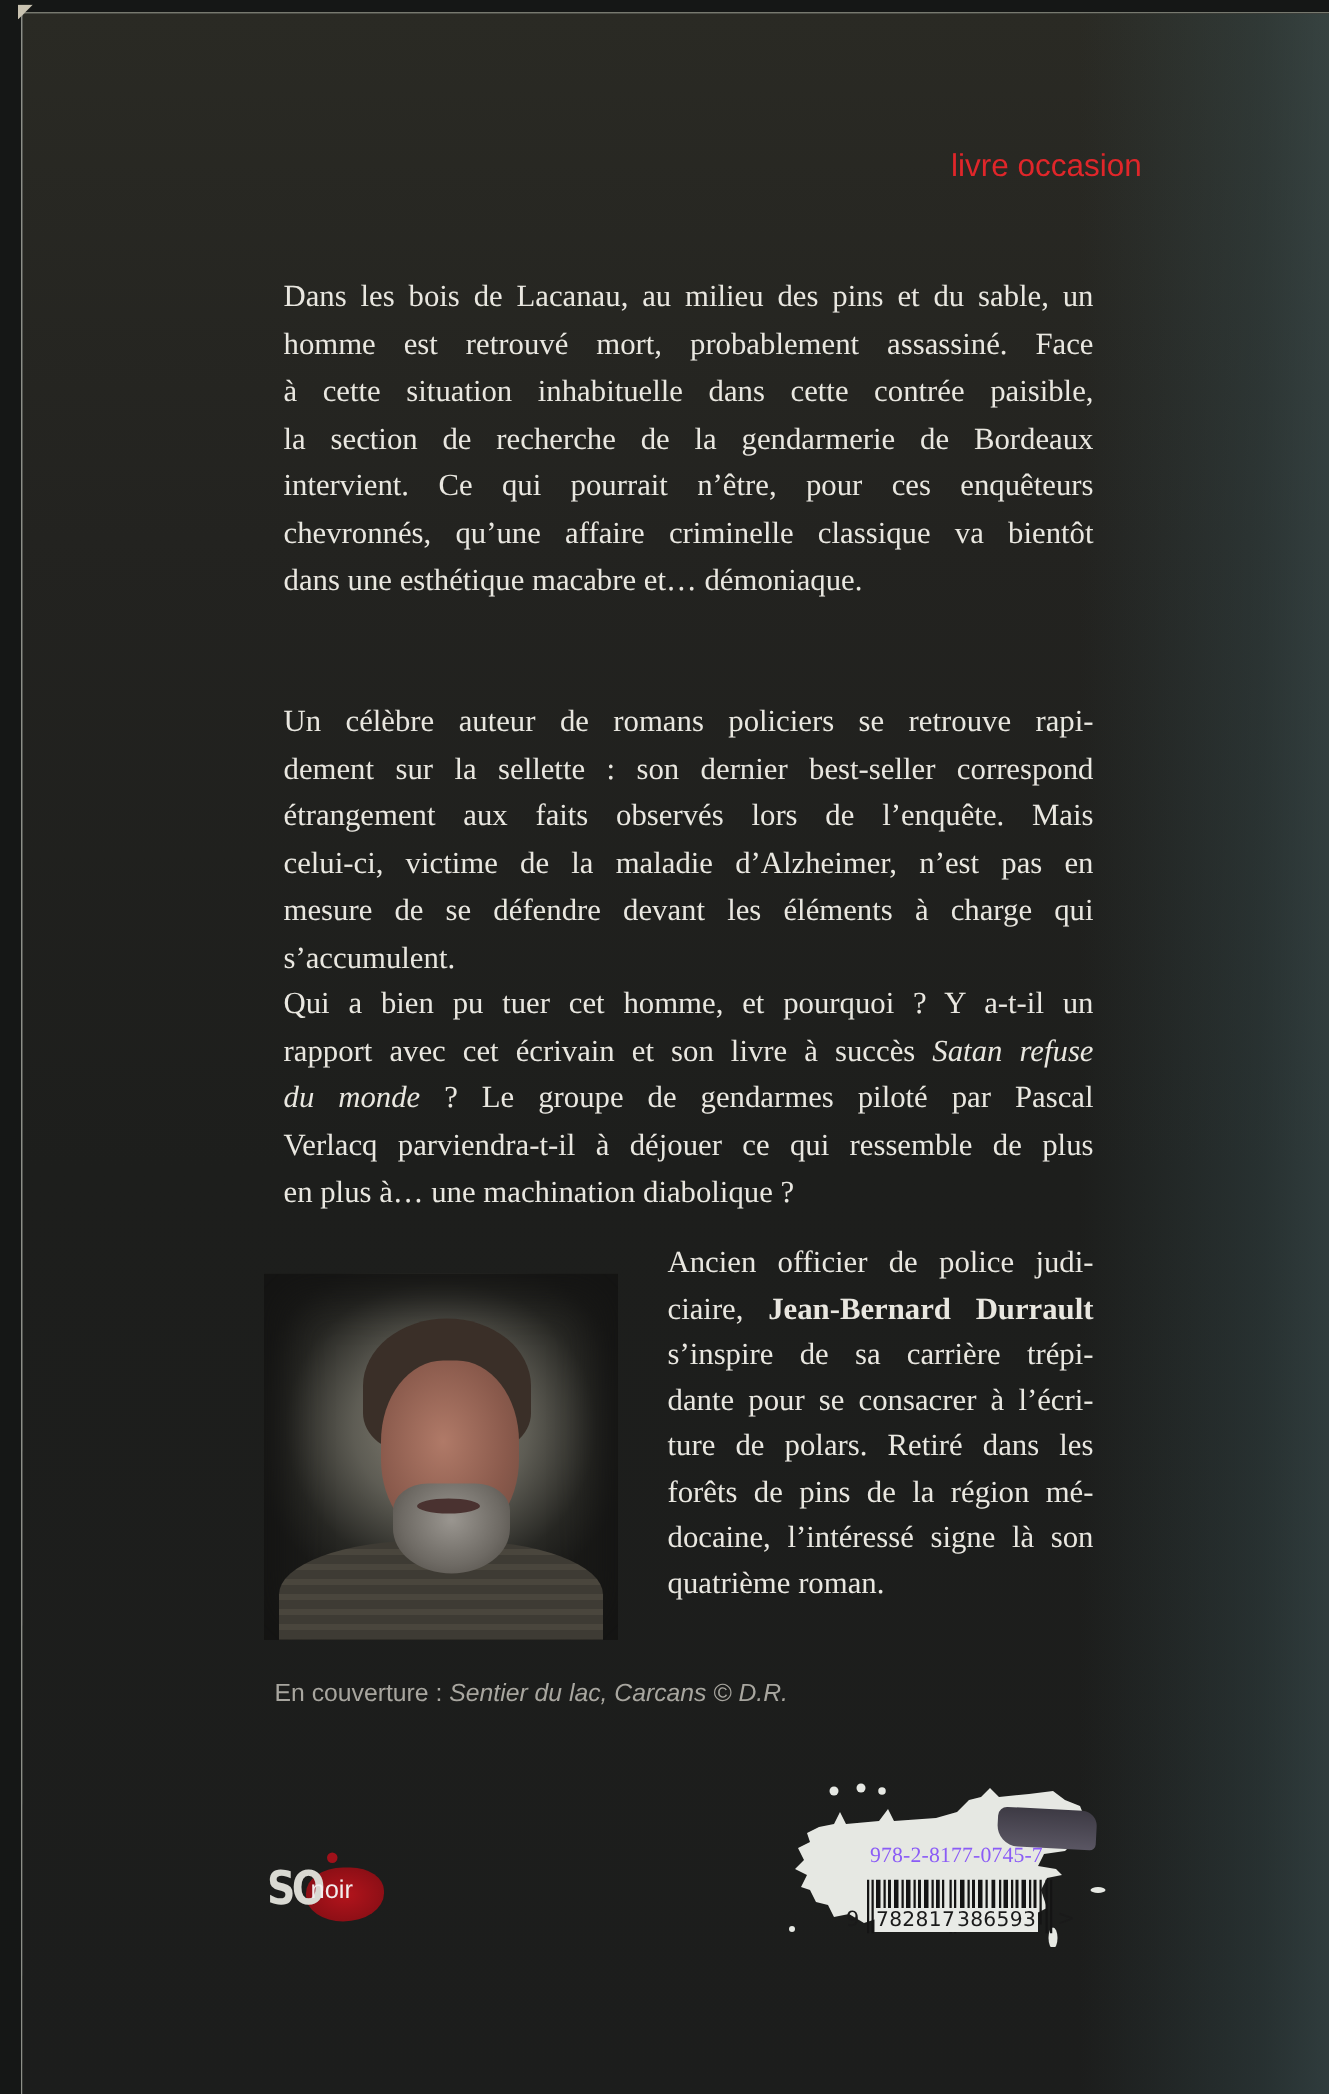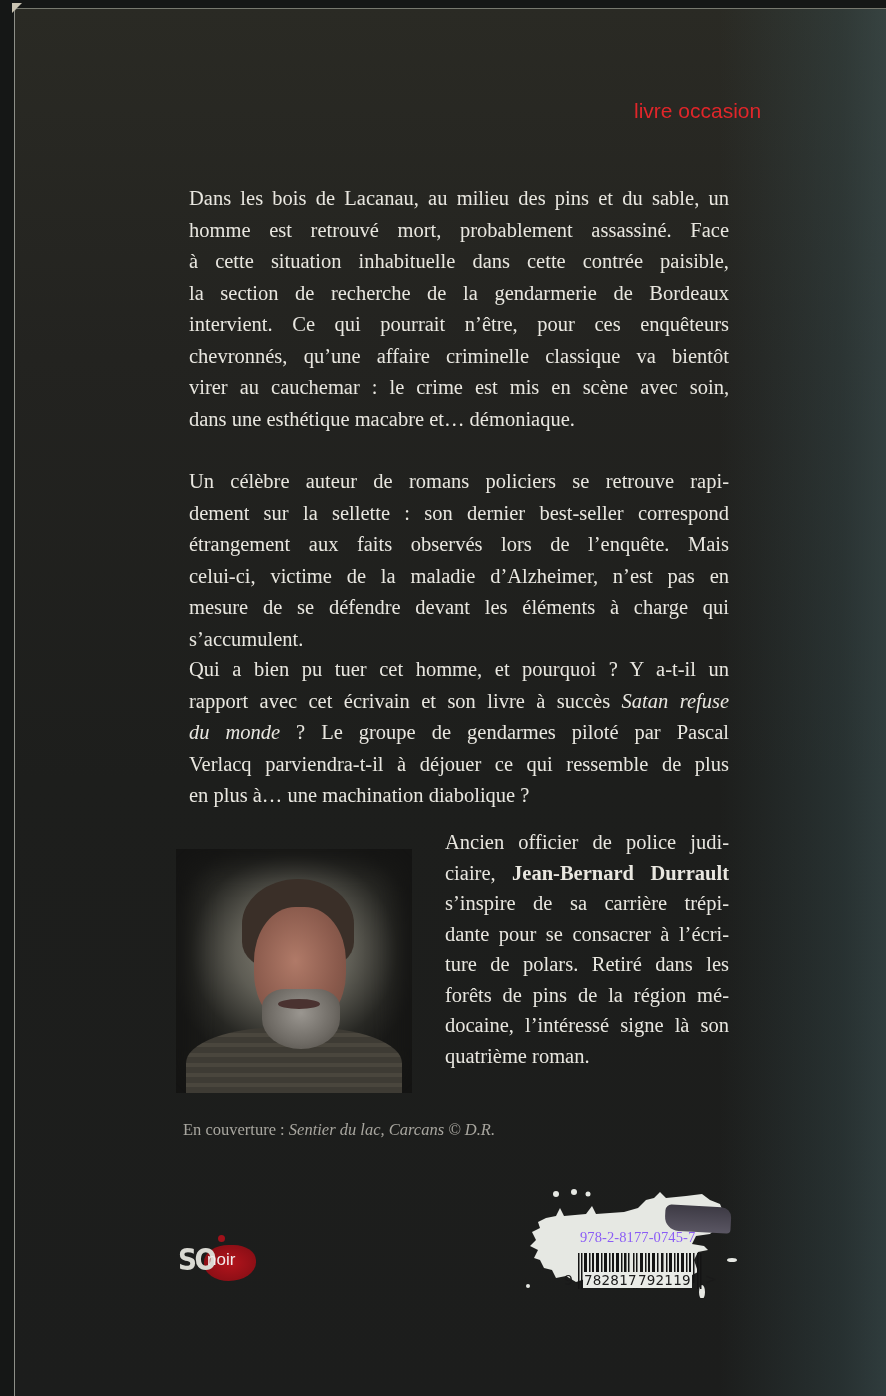--- a/index.html
+++ b/index.html
@@ -140,21 +140,21 @@
       line-height: 30.5px;
       color: #e9e7e0;
     }
     .bio .name {
       font-weight: bold;
     }
     .credit {
       position: absolute;
       left: 183px;
       top: 1120px;
-      font-family: Liberation Serif, serif;
+      font-family: Liberation Sans, sans-serif;
       font-size: 16.5px;
       color: #a8a69f;
     }
     .credit em { font-style: italic; }
     .logo {
       position: absolute;
       left: 180px;
       top: 1233px;
       width: 100px;
       height: 60px;
@@ -245,21 +245,20 @@
 
   <div class="watermark">livre occasion</div>
 
   <div class="body-text para-1">
     <span class="line">Dans les bois de Lacanau, au milieu des pins et du sable, un</span>
     <span class="line">homme est retrouvé mort, probablement assassiné. Face</span>
     <span class="line">à cette situation inhabituelle dans cette contrée paisible,</span>
     <span class="line">la section de recherche de la gendarmerie de Bordeaux</span>
     <span class="line">intervient. Ce qui pourrait n’être, pour ces enquêteurs</span>
     <span class="line">chevronnés, qu’une affaire criminelle classique va bientôt</span>
-    <span class="line">virer au cauchemar : le crime est mis en scène avec soin,</span>
     <span class="line last">dans une esthétique macabre et… démoniaque.</span>
   </div>
 
   <div class="body-text para-2">
     <span class="line">Un célèbre auteur de romans policiers se retrouve rapi-</span>
     <span class="line">dement sur la sellette : son dernier best-seller correspond</span>
     <span class="line">étrangement aux faits observés lors de l’enquête. Mais</span>
     <span class="line">celui-ci, victime de la maladie d’Alzheimer, n’est pas en</span>
     <span class="line">mesure de se défendre devant les éléments à charge qui</span>
     <span class="line last">s’accumulent.</span>
@@ -346,15 +345,15 @@
       <rect x="103" y="0" width="3" height="30"></rect>
       <rect x="108" y="0" width="1.5" height="30"></rect>
       <rect x="111" y="0" width="2" height="30"></rect>
       <rect x="115" y="0" width="1.5" height="30"></rect>
       <rect x="119" y="0" width="1.5" height="36"></rect>
       <rect x="122" y="0" width="1.5" height="36"></rect>
     </g>
   </svg>
   <div class="ean-first">9</div>
   <div class="ean-left">782817</div>
-  <div class="ean-right">792119</div>
+  <div class="ean-right">386593</div>
   <div class="ean-arrow">&gt;</div>
 </div>
 
 </body></html>

